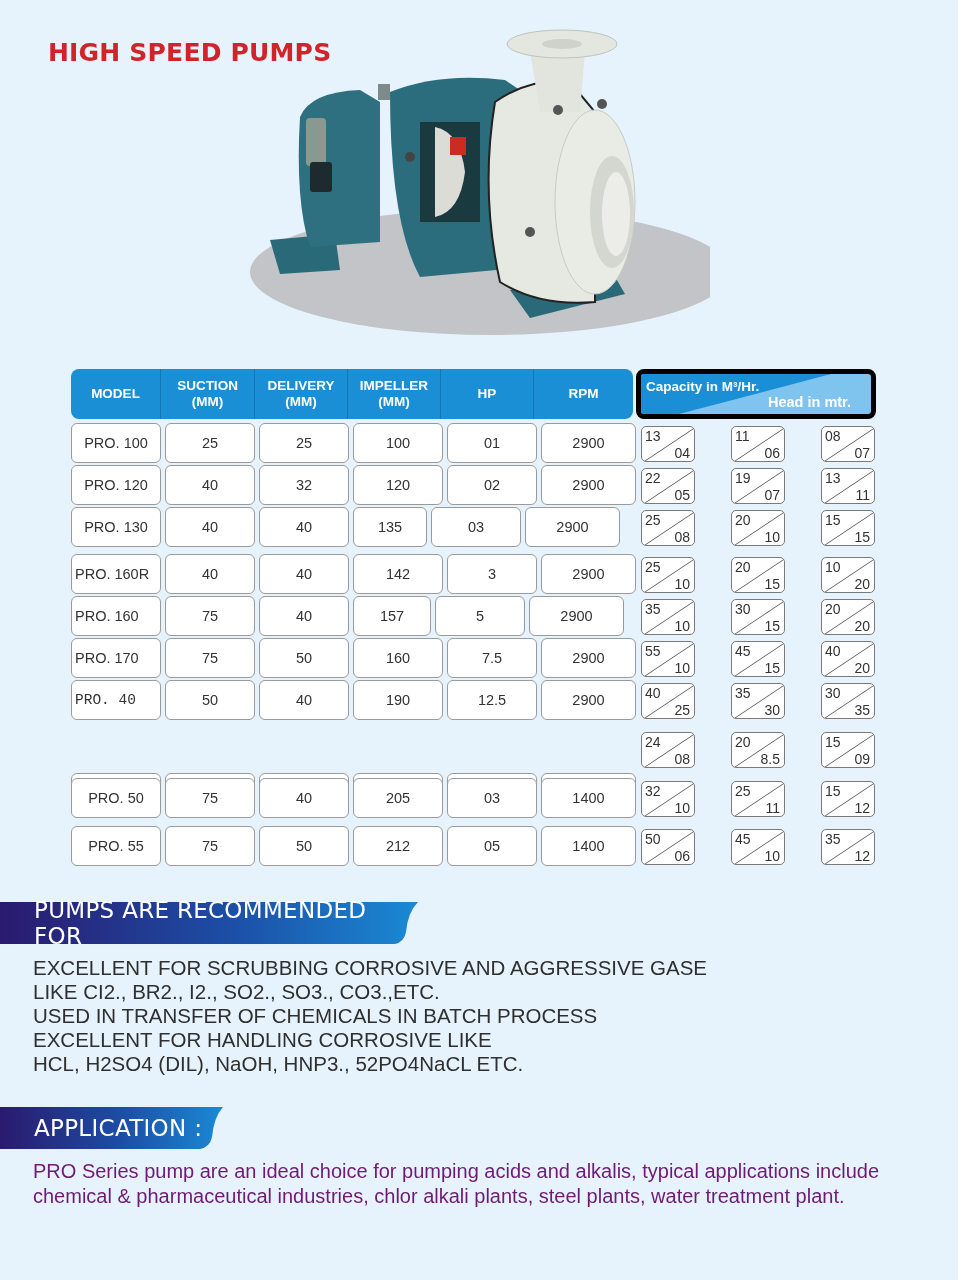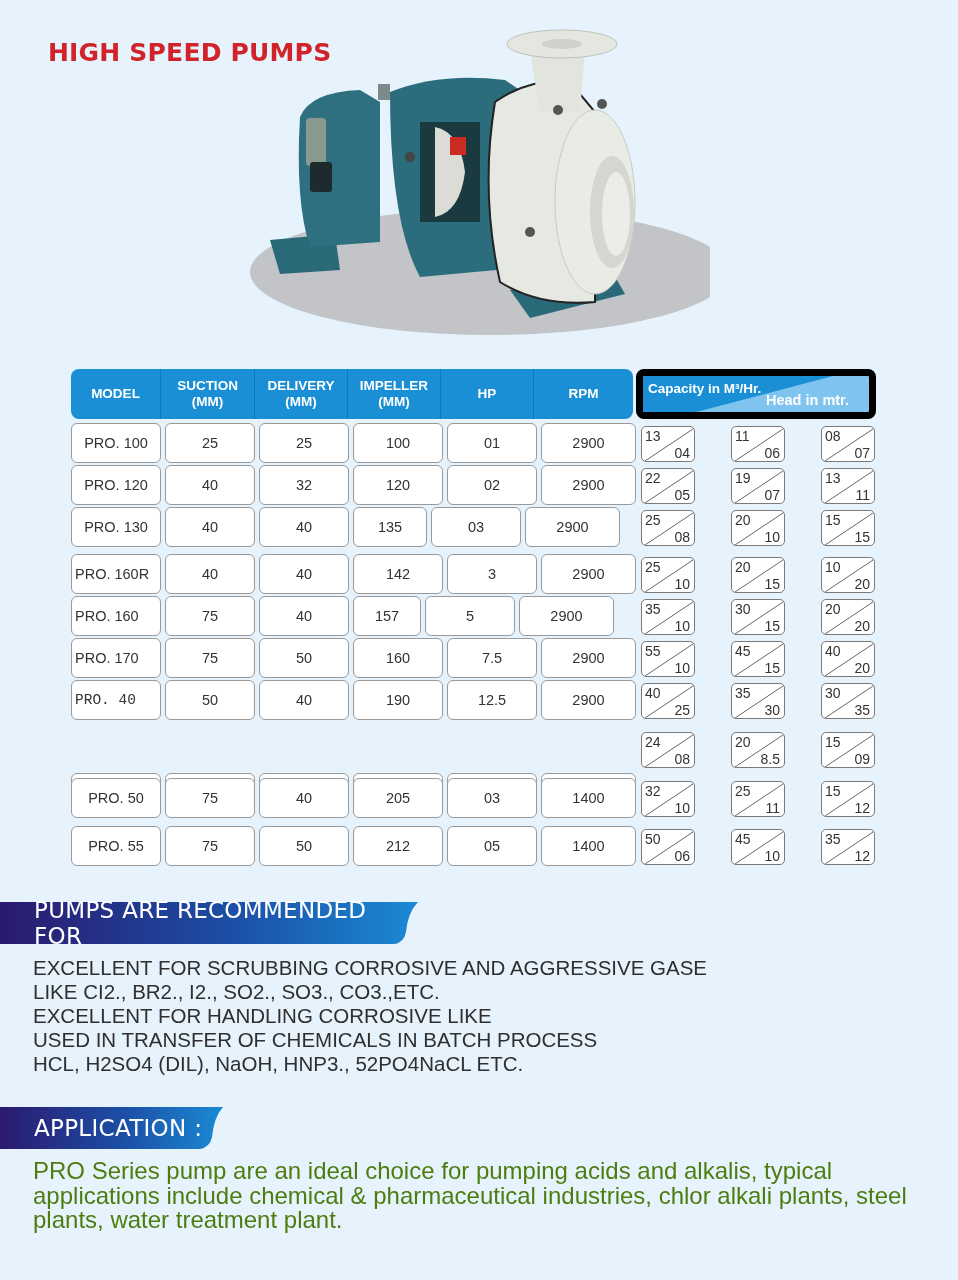--- a/index.html
+++ b/index.html
@@ -30,21 +30,21 @@
     display: flex; align-items: center; justify-content: center; text-align: center;
     color: #fff; font-weight: bold; font-size: 13.5px; line-height: 16px;
     border-right: 1px solid #1476b5;
   }
   .spec-header .hcell:last-child { border-right: none; }
 
   .cap-header {
     position: absolute; left: 636px; top: 369px; width: 240px; height: 50px;
     border-radius: 8px; overflow: hidden;
     background: #7ec4ee;
-    border: 7px solid #000000;
+    border: 5px solid #000000;
   }
   .cap-header svg { position: absolute; left: 0; top: 0; }
   .cap-header .cap-label {
     position: absolute; left: 5px; top: 5px; color: #fff; font-weight: bold; font-size: 13.5px;
   }
   .cap-header .head-label {
     position: absolute; right: 20px; bottom: 4px; color: #fff; font-weight: bold; font-size: 14.5px;
   }
 
   .row { position: absolute; left: 71px; height: 40px; display: flex; }
@@ -75,21 +75,21 @@
   .banner svg { position: absolute; left: 0; top: 0; }
   .banner span { position: relative; padding-left: 34px; letter-spacing: 0.3px; }
 
   .rec-text {
     position: absolute; left: 33px; top: 956px;
     font-size: 20.5px; line-height: 24px; color: #2f2f2f;
   }
   .rec-text div { white-space: nowrap; }
   .app-text {
     position: absolute; left: 33px; top: 1159px; width: 880px;
-    font-size: 24px; line-height: 24.5px; color: #4d7c0f;
+    font-size: 20px; line-height: 24.5px; color: #701a75;
   }
 </style>
 </head>
 <body>
 
 <div class="page-title">HIGH SPEED PUMPS</div>
 
 <div class="pump-figure">
   <svg width="470" height="320" viewBox="0 0 470 320">
     <ellipse cx="250" cy="250" rx="240" ry="63" fill="#c2c4c7"></ellipse>
@@ -193,21 +193,21 @@
       <div class="cell" style="width: 90px;">40</div>
       <div class="cell" style="width: 90px;">40</div>
       <div class="cell" style="width: 90px;">142</div>
       <div class="cell" style="width: 90px;">3</div>
       <div class="cell" style="width: 95px;">2900</div>
     </div>
     <div class="row" style="top: 596px;">
       <div class="cell model left" style="width: 90px;">PRO. 160</div>
       <div class="cell" style="width: 90px;">75</div>
       <div class="cell" style="width: 90px;">40</div>
-      <div class="cell" style="width: 68px;">157</div>
+      <div class="cell" style="width: 78px;">157</div>
       <div class="cell" style="width: 90px;">5</div>
       <div class="cell" style="width: 95px;">2900</div>
     </div>
     <div class="row" style="top: 638px;">
       <div class="cell model left" style="width: 90px;">PRO. 170</div>
       <div class="cell" style="width: 90px;">75</div>
       <div class="cell" style="width: 90px;">50</div>
       <div class="cell" style="width: 90px;">160</div>
       <div class="cell" style="width: 90px;">7.5</div>
       <div class="cell" style="width: 95px;">2900</div>
@@ -255,22 +255,22 @@
           <stop offset="1" stop-color="#1a8ad4"></stop>
         </linearGradient>
       </defs>
     <path d="M0 0 L418 0 Q408 10 406 30 Q404 40 395 42 L0 42 Z" fill="url(#g1)"></path>
   </svg>
   <span>PUMPS ARE RECOMMENDED FOR</span>
 </div>
 <div class="rec-text">
   <div>EXCELLENT FOR SCRUBBING CORROSIVE AND AGGRESSIVE GASE</div>
   <div>LIKE CI2., BR2., I2., SO2., SO3., CO3.,ETC.</div>
+  <div>USED IN TRANSFER OF CHEMICALS IN BATCH PROCESS</div>
   <div>EXCELLENT FOR HANDLING CORROSIVE LIKE</div>
-  <div>USED IN TRANSFER OF CHEMICALS IN BATCH PROCESS</div>
   <div>HCL, H2SO4 (DIL), NaOH, HNP3., 52PO4NaCL ETC.</div>
 </div>
 
 <div class="banner" style="top:1107px; width:225px;">
   <svg width="225" height="42">
     <defs>
         <linearGradient id="g2" x1="0" x2="1">
           <stop offset="0" stop-color="#2a1a6e"></stop>
           <stop offset="0.55" stop-color="#1c4ea6"></stop>
           <stop offset="1" stop-color="#1a8ad4"></stop>

